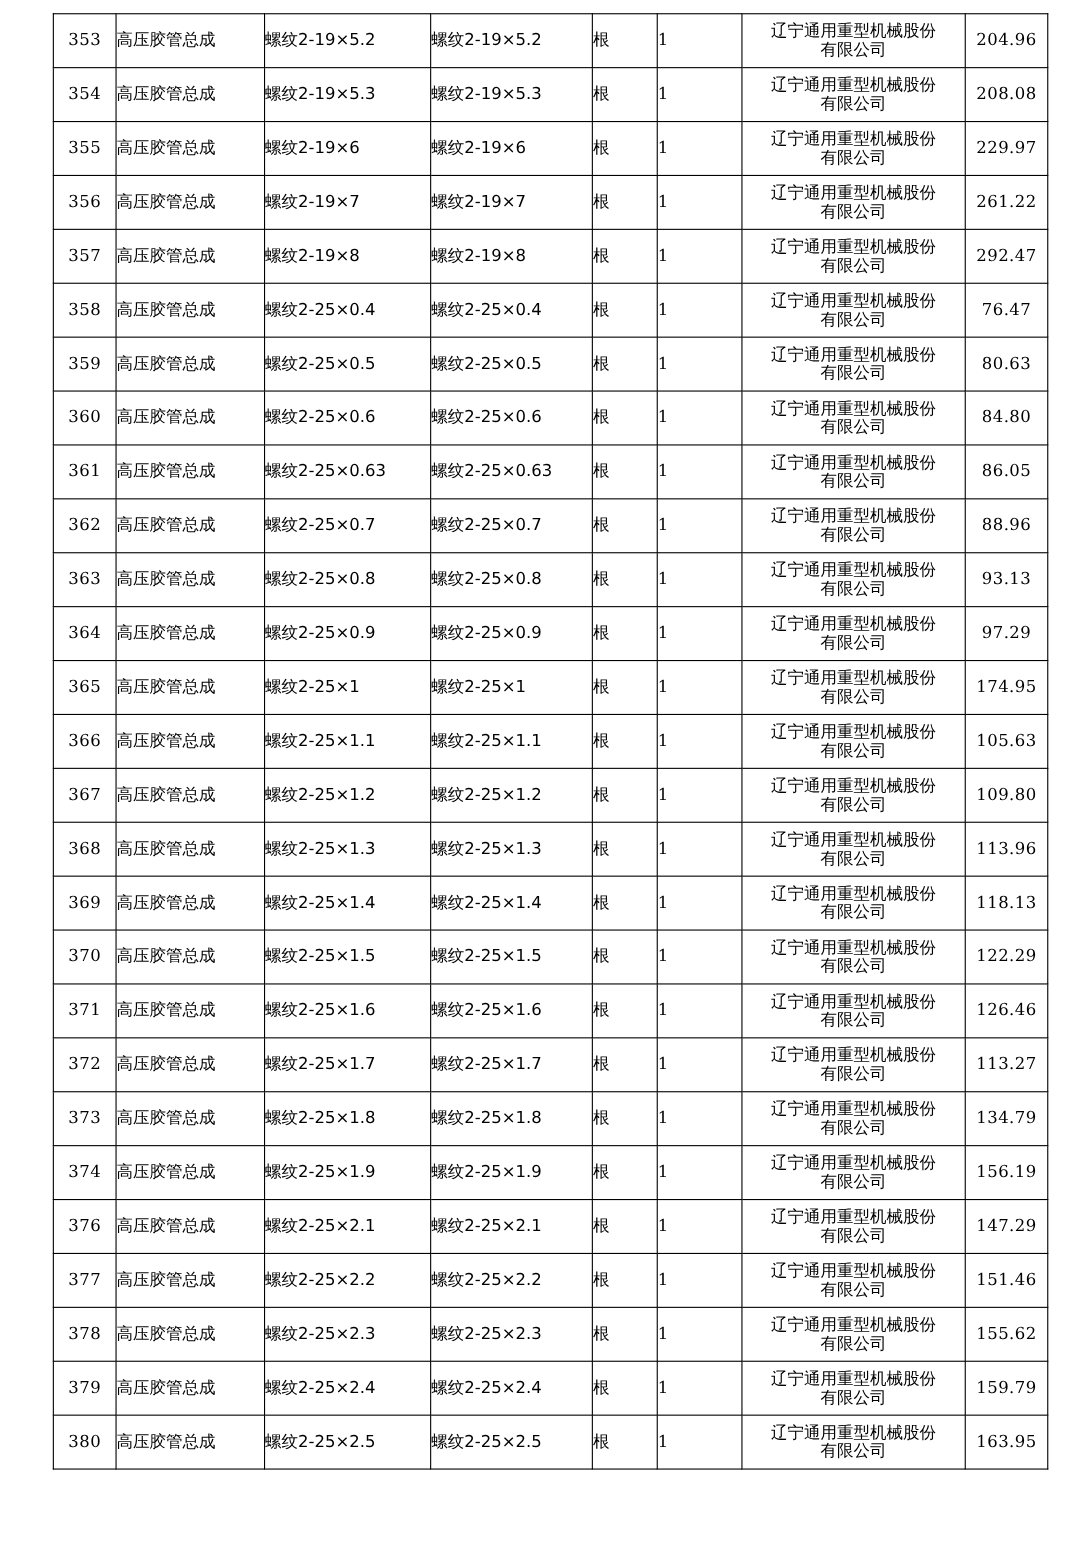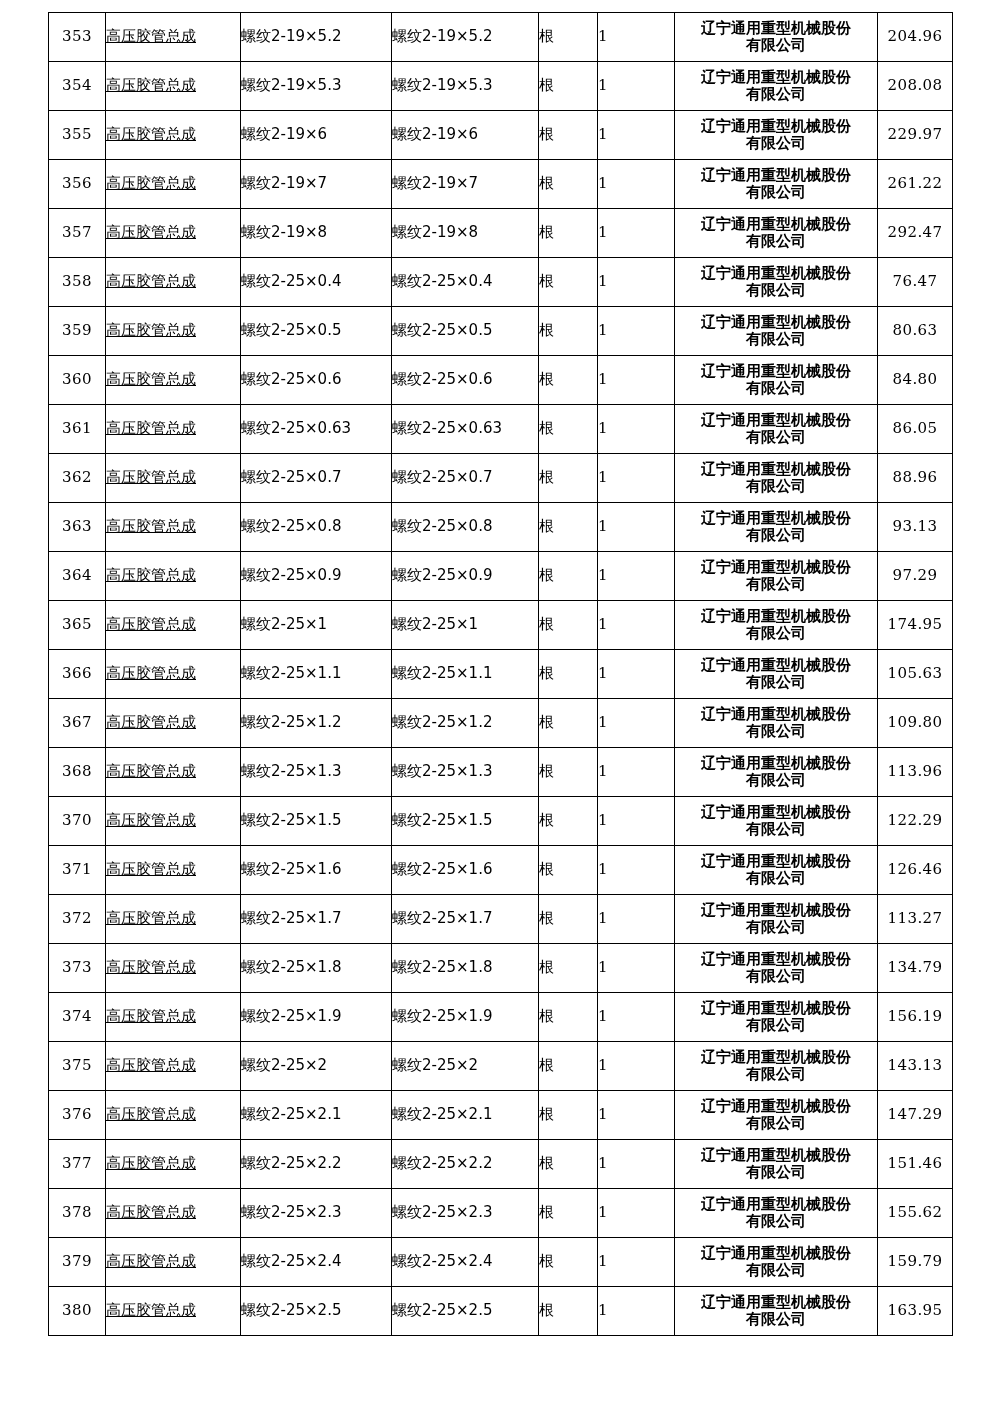--- a/index.html
+++ b/index.html
@@ -27,39 +27,39 @@
   }
   table.grid td {
     border: 1px solid #000000;
     padding: 0;
     vertical-align: middle;
     height: 48px;
     font-size: 15px;
     line-height: 1.15;
   }
   .c-idx   { width: 56px;  text-align: center; }
-  .c-name  { width: 134px; text-align: left;  padding-left: 7px; text-decoration: underline; }
+  .c-name  { width: 134px; text-align: left;  padding-left: 7px; }
   .c-spec  { width: 150px; text-align: left;  padding-left: 7px; }
   .c-model { width: 146px; text-align: left;  padding-left: 7px; }
   .c-unit  { width: 58px;  text-align: left;  padding-left: 7px; }
   .c-qty   { width: 76px;  text-align: left;  vertical-align: bottom; padding-left: 6px; padding-bottom: 2px; }
   .c-maker { width: 202px; text-align: center; line-height: 1.25; }
   .c-price { width: 74px;  text-align: center; padding-right: 8px; }
 
   .num {
     font-family: "DejaVu Serif", "Liberation Serif", serif;
     letter-spacing: 0.4px;
   }
   .cn {
     font-family: "DejaVu Sans", "Liberation Sans", sans-serif;
   }
   .qty-small {
     font-size: 12px;
   }
-  .maker-line { display: block; font-weight: bold; }
+  .maker-line { display: block; }
 </style>
 </head>
 <body>
 
 <div class="page">
   <table class="grid">
     <tbody id="table-body">
         <tr>
           <td class="c-idx num">353</td>
           <td class="c-name cn">高压胶管总成</td>
@@ -262,20 +262,33 @@
           <td class="c-model cn">螺纹2-25×1.3</td>
           <td class="c-unit cn">根</td>
           <td class="c-qty num qty-small">1</td>
           <td class="c-maker cn">
             <span class="maker-line">辽宁通用重型机械股份</span>
             <span class="maker-line">有限公司</span>
           </td>
           <td class="c-price num">113.96</td>
         </tr>
         <tr>
+          <td class="c-idx num">369</td>
+          <td class="c-name cn">高压胶管总成</td>
+          <td class="c-spec cn">螺纹2-25×1.4</td>
+          <td class="c-model cn">螺纹2-25×1.4</td>
+          <td class="c-unit cn">根</td>
+          <td class="c-qty num qty-small">1</td>
+          <td class="c-maker cn">
+            <span class="maker-line">辽宁通用重型机械股份</span>
+            <span class="maker-line">有限公司</span>
+          </td>
+          <td class="c-price num">118.13</td>
+        </tr>
+        <tr>
           <td class="c-idx num">370</td>
           <td class="c-name cn">高压胶管总成</td>
           <td class="c-spec cn">螺纹2-25×1.5</td>
           <td class="c-model cn">螺纹2-25×1.5</td>
           <td class="c-unit cn">根</td>
           <td class="c-qty num qty-small">1</td>
           <td class="c-maker cn">
             <span class="maker-line">辽宁通用重型机械股份</span>
             <span class="maker-line">有限公司</span>
           </td>
@@ -325,33 +338,20 @@
           <td class="c-name cn">高压胶管总成</td>
           <td class="c-spec cn">螺纹2-25×1.9</td>
           <td class="c-model cn">螺纹2-25×1.9</td>
           <td class="c-unit cn">根</td>
           <td class="c-qty num qty-small">1</td>
           <td class="c-maker cn">
             <span class="maker-line">辽宁通用重型机械股份</span>
             <span class="maker-line">有限公司</span>
           </td>
           <td class="c-price num">156.19</td>
-        </tr>
-        <tr>
-          <td class="c-idx num">375</td>
-          <td class="c-name cn">高压胶管总成</td>
-          <td class="c-spec cn">螺纹2-25×2</td>
-          <td class="c-model cn">螺纹2-25×2</td>
-          <td class="c-unit cn">根</td>
-          <td class="c-qty num qty-small">1</td>
-          <td class="c-maker cn">
-            <span class="maker-line">辽宁通用重型机械股份</span>
-            <span class="maker-line">有限公司</span>
-          </td>
-          <td class="c-price num">143.13</td>
         </tr>
         <tr>
           <td class="c-idx num">376</td>
           <td class="c-name cn">高压胶管总成</td>
           <td class="c-spec cn">螺纹2-25×2.1</td>
           <td class="c-model cn">螺纹2-25×2.1</td>
           <td class="c-unit cn">根</td>
           <td class="c-qty num qty-small">1</td>
           <td class="c-maker cn">
             <span class="maker-line">辽宁通用重型机械股份</span>

